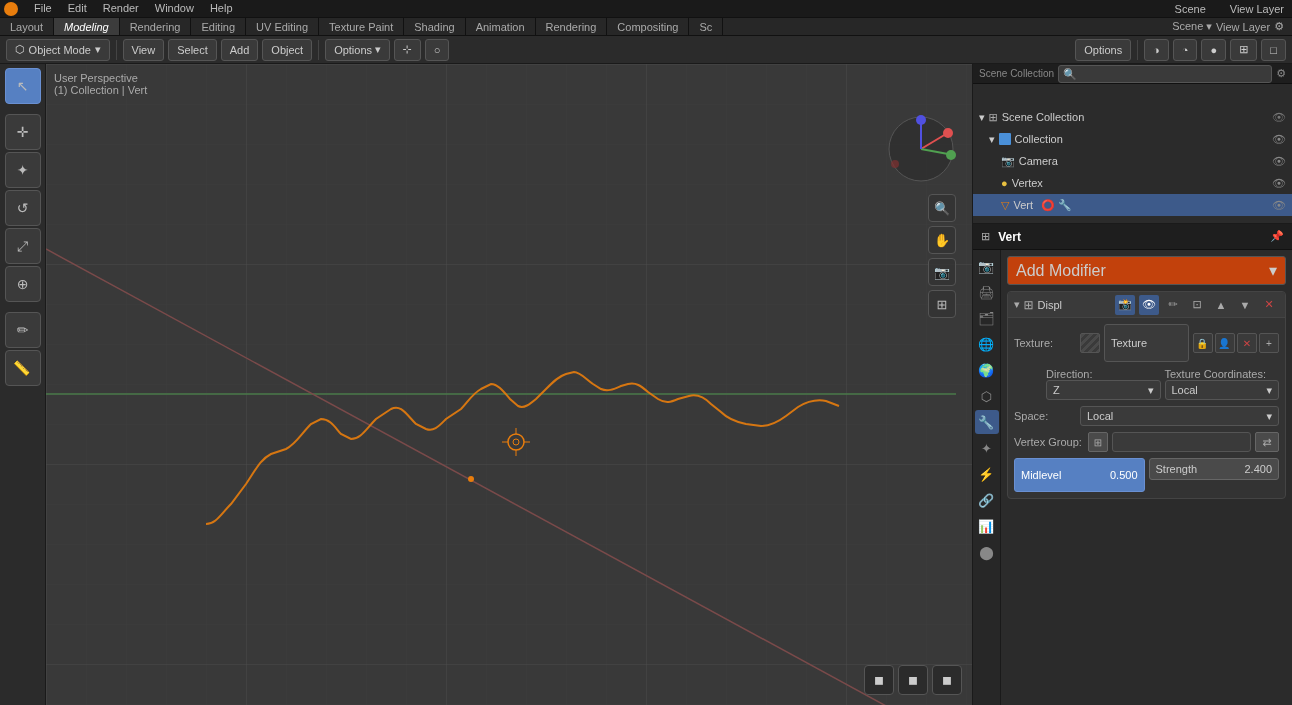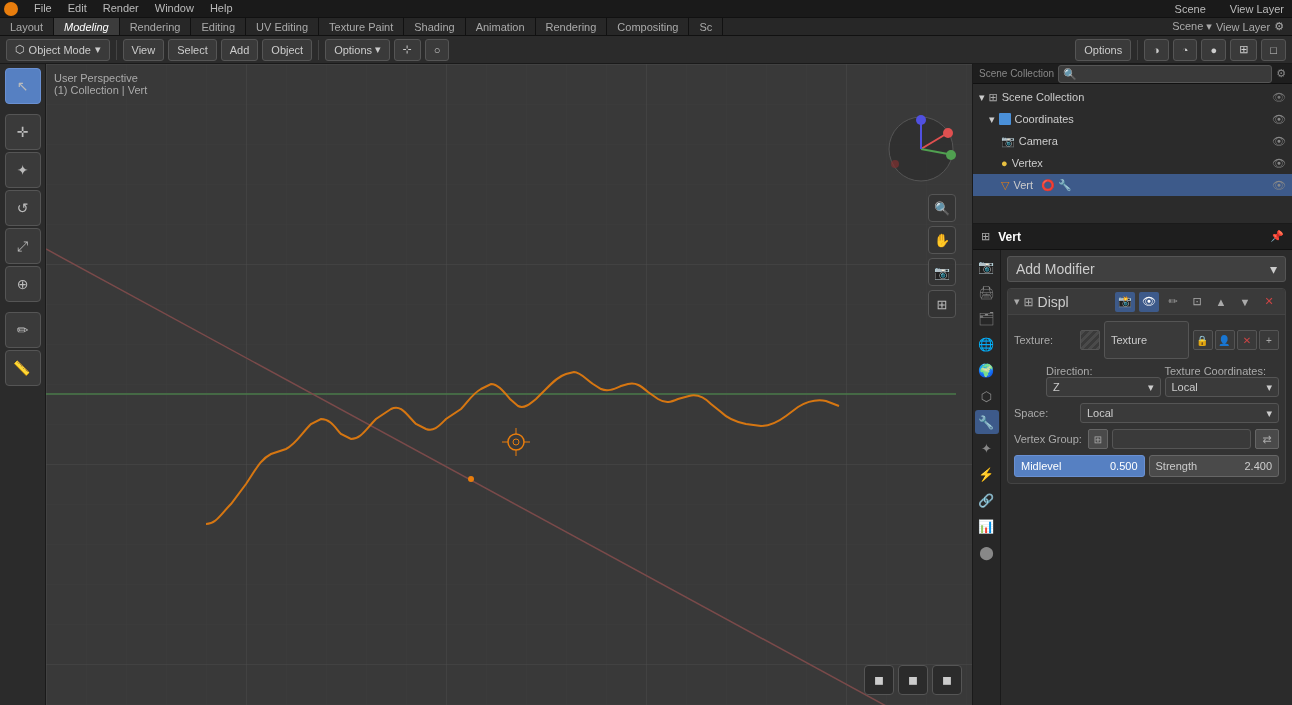--- a/index.html
+++ b/index.html
@@ -218,20 +218,21 @@
       flex-shrink: 0;
     }
 
     
     .outliner {
       height: 160px;
       border-bottom: 1px solid #1a1a1a;
       overflow: hidden;
       display: flex;
       flex-direction: column;
+      gap: 20px;
     }
     .outliner-header {
       background: #1e1e1e;
       height: 20px;
       display: flex;
       align-items: center;
       padding: 0 6px;
       gap: 4px;
       border-bottom: 1px solid #111;
       flex-shrink: 0;
@@ -327,25 +328,25 @@
     
     .properties-content {
       flex: 1;
       padding: 6px;
       overflow-y: auto;
       display: flex;
       flex-direction: column;
       gap: 6px;
     }
     .add-modifier-btn {
-      background: #404040;
-      border: 1px solid #555;
-      border-radius: 3px;
-      color: #ccc;
-      font-size: 14px;
+      background: #c2410c;
+      border: 1px solid #555;
+      border-radius: 3px;
+      color: #ccc;
+      font-size: 16px;
       padding: 4px 8px;
       cursor: pointer;
       display: flex;
       align-items: center;
       justify-content: space-between;
       width: 100%;
     }
     .modifier-card {
       background: #333;
       border: 1px solid #444;
@@ -479,21 +480,21 @@
     .midlevel-row {
       display: flex;
       gap: 4px;
     }
     .midlevel-field {
       background: #5680c2;
       border: 1px solid #6a90d2;
       border-radius: 3px;
       color: #fff;
       font-size: 11px;
-      padding: 4px 6px;
+      padding: 16px 6px;
       height: 22px;
       display: flex;
       align-items: center;
       justify-content: space-between;
       flex: 1;
       cursor: pointer;
     }
     .strength-field {
       background: #4a4a4a;
       border: 1px solid #666;
@@ -762,21 +763,21 @@
         <div class="outliner-item">
           <span>▾</span>
           <span style="color:#aaa;">⊞</span>
           <span>Scene Collection</span>
           <span class="outliner-eye">👁</span>
         </div>
 
         <div class="outliner-item outliner-item-indent">
           <span>▾</span>
           <span class="icon-square" style="background:#4a90d9; border-radius:1px;"></span>
-          <span>Coordinates</span>
+          <span>Collection</span>
           <span class="outliner-eye" style="color:#888;">👁</span>
         </div>
 
         <div class="outliner-item outliner-item-indent2">
           <span style="color:#aaa;">📷</span>
           <span>Camera</span>
           <span class="outliner-eye" style="color:#888;">👁</span>
         </div>
 
         <div class="outliner-item outliner-item-indent2">
@@ -824,21 +825,21 @@
           <button class="add-modifier-btn">
             <span>Add Modifier</span>
             <span>▾</span>
           </button>
 
           <div class="modifier-card">
 
             <div class="modifier-header">
               <span style="color:#aaa;">▾</span>
               <span style="color:#aaa; font-size:12px;">⊞</span>
-              <span style="color:#ccc; font-size:14px;">Displ</span>
+              <span style="color:#ccc; font-size:11px;">Displ</span>
               <div class="modifier-header-icons">
                 <div class="mod-icon-btn active" title="Render">📸</div>
                 <div class="mod-icon-btn active" title="Viewport">👁</div>
                 <div class="mod-icon-btn" title="Editmode">✏</div>
                 <div class="mod-icon-btn" title="Cage">⊡</div>
                 <div class="mod-icon-btn">▲</div>
                 <div class="mod-icon-btn">▼</div>
                 <div class="mod-icon-btn" style="color:#c44;">✕</div>
               </div>
             </div>

